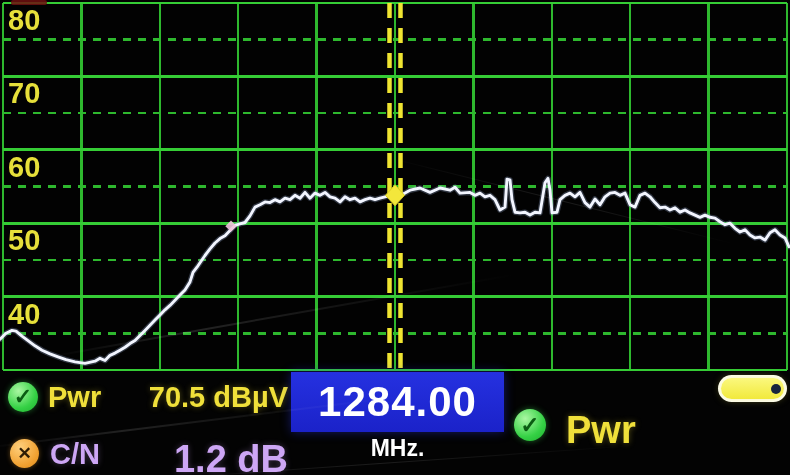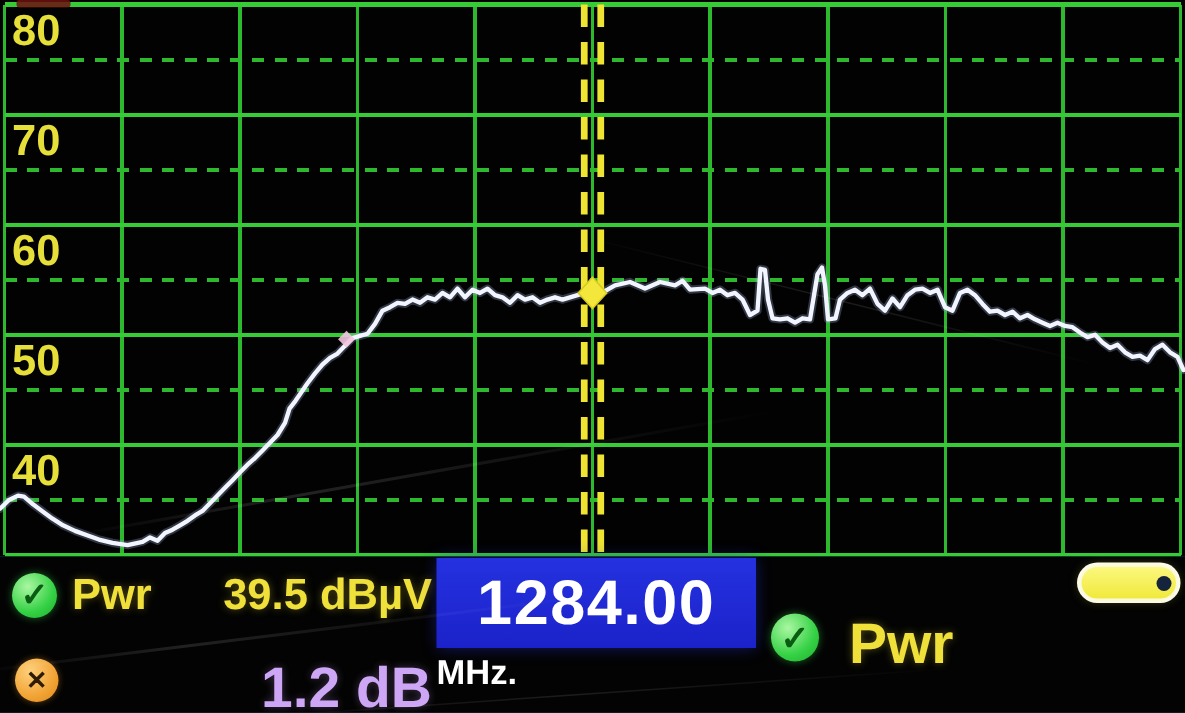--- a/index.html
+++ b/index.html
@@ -95,31 +95,32 @@
     <div class="abs scratch" style="left:380px;top:200px;width:360px;height:1px;transform:rotate(14deg);
                 background:linear-gradient(90deg,transparent,rgba(255,255,255,.10),transparent);"></div>
   </div>
 
   <div class="status">
 
     <div class="abs circle-icon check-circle" style="left:8px;top:11px;width:30px;height:30px;font-size:22px;">
       <span>✓</span>
     </div>
     <div class="abs yellow-text" style="left:48px;top:10px;font-size:29px;">Pwr</div>
-    <div class="abs yellow-text" style="left:118px;top:10px;width:170px;font-size:29px;text-align:right;">39.5 dBµV</div>
+    <div class="abs yellow-text" style="left:118px;top:10px;width:170px;font-size:29px;text-align:right;">70.5 dBµV</div>
 
     <div class="abs circle-icon cross-circle" style="left:10px;top:68px;width:29px;height:29px;font-size:17px;">
       <span>✕</span>
     </div>
+    <div class="abs violet-text" style="left:50px;top:67px;font-size:29px;">C/N</div>
     <div class="abs violet-text" style="left:118px;top:67px;width:170px;font-size:38px;text-align:right;">1.2 dB</div>
 
     <div class="abs freq-box" style="left:291px;top:1px;width:213px;height:60px;">
       <span class="freq-value">1284.00</span>
     </div>
-    <div class="abs white-text" style="left:291px;top:64px;width:213px;font-size:23px;">MHz.</div>
+    <div class="abs white-text" style="left:291px;top:64px;width:213px;text-align:center;font-size:23px;">MHz.</div>
 
     <div class="abs circle-icon check-circle" style="left:514px;top:38px;width:32px;height:32px;font-size:23px;">
       <span>✓</span>
     </div>
     <div class="abs yellow-text" style="left:566px;top:38px;font-size:38px;">Pwr</div>
 
     <div class="abs battery" style="left:718px;top:4px;width:69px;height:27px;">
       <div class="battery-fill"></div>
       <div class="battery-dot"></div>
     </div>

